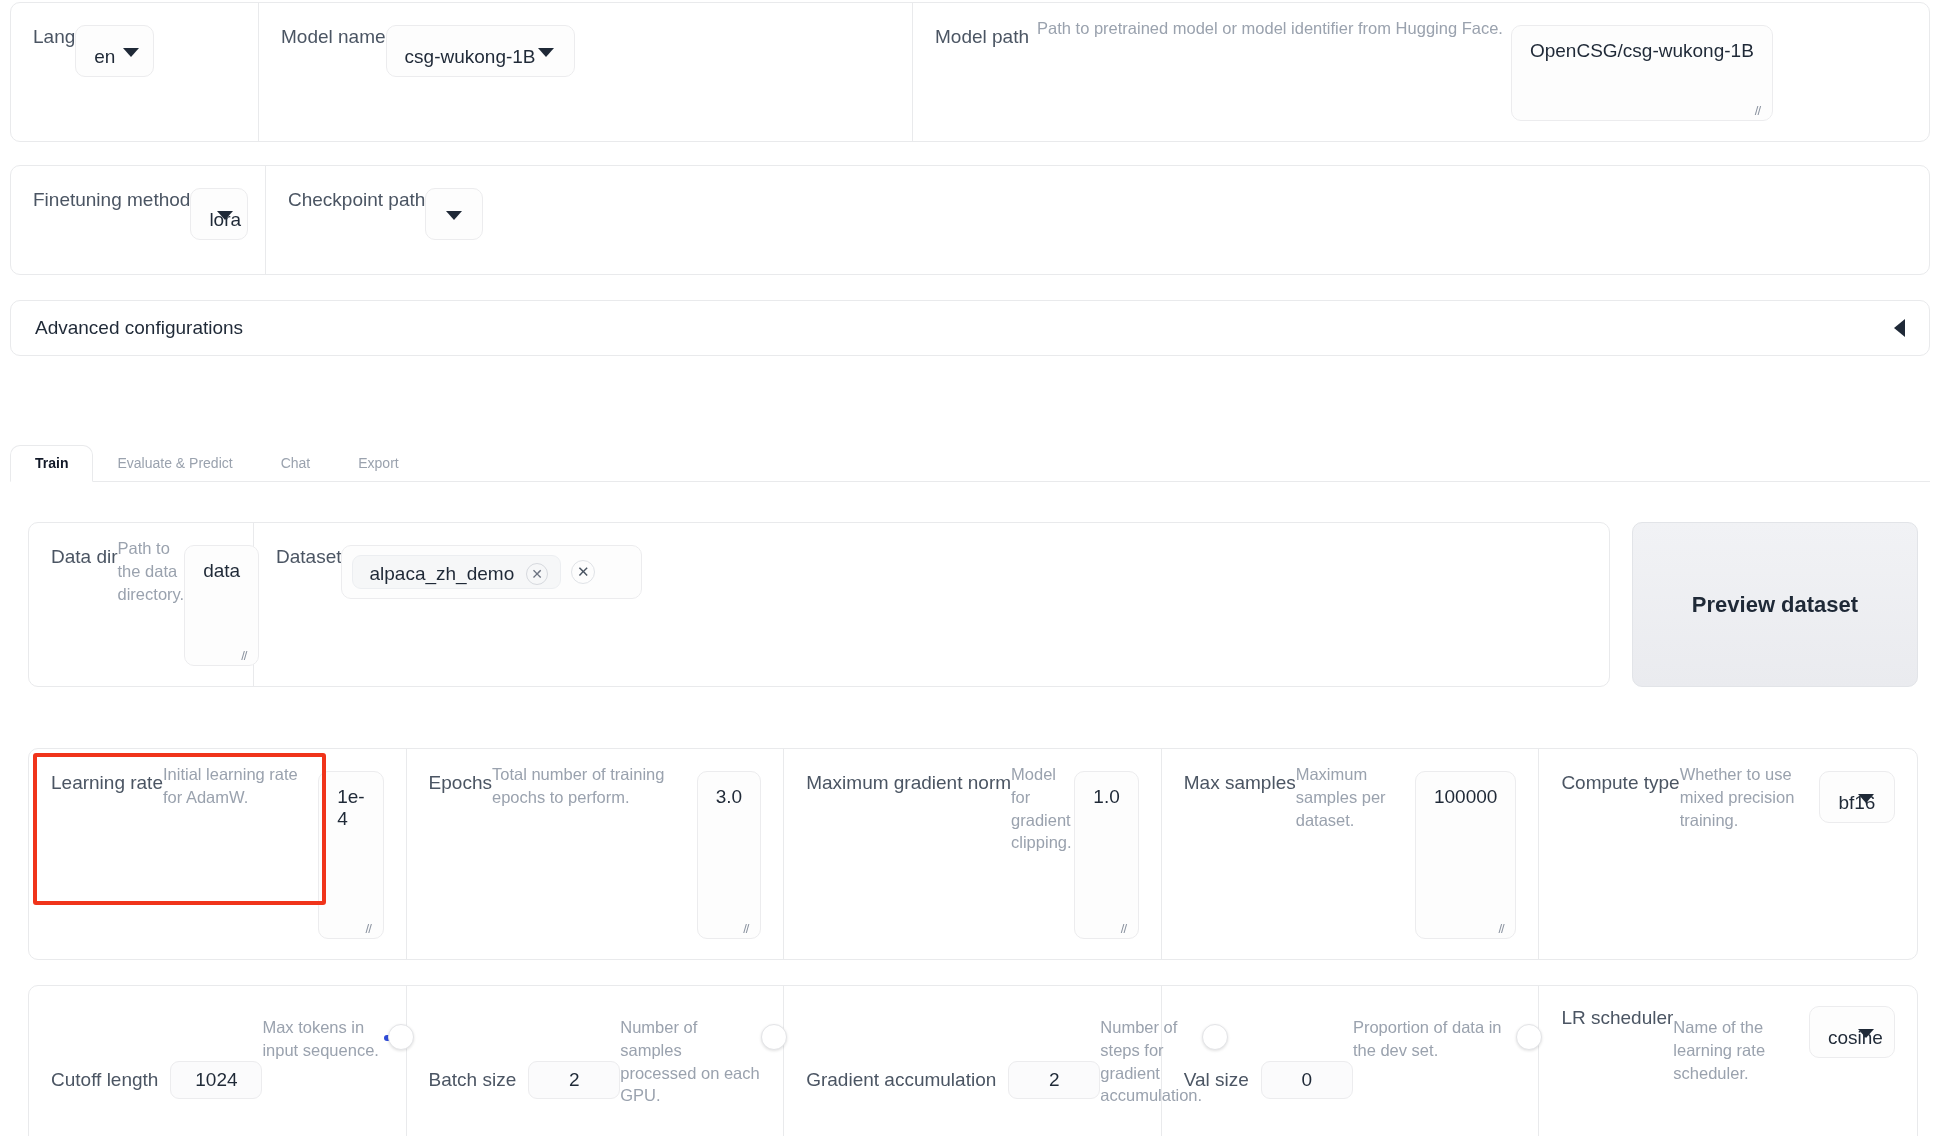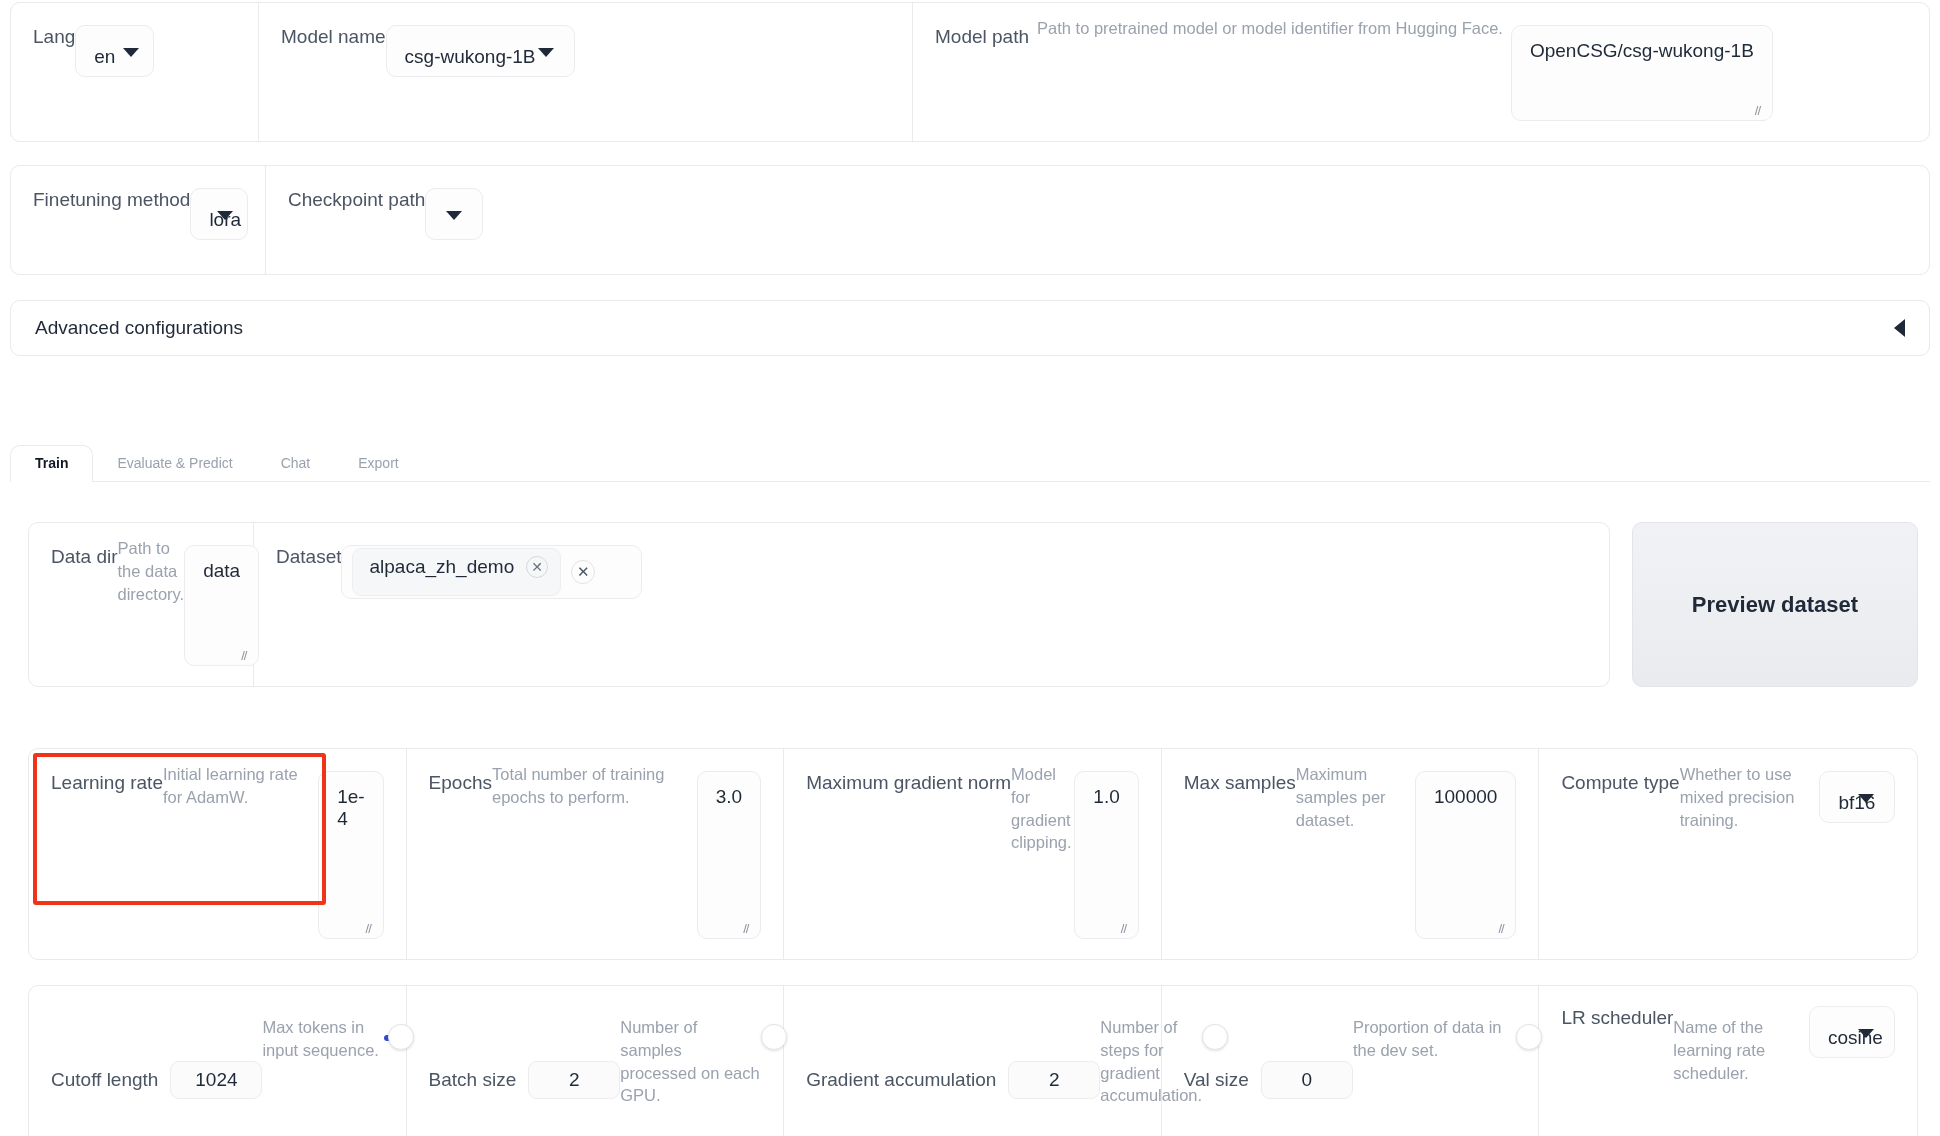--- a/index.html
+++ b/index.html
@@ -252,21 +252,21 @@
         <div class="lbl">Data dir</div>
         <div class="info">Path to the data directory.</div>
         <div class="ta">
           <span>data</span>
           <span class="grip"></span>
         </div>
       </div>
       <div class="col c3">
         <div class="lbl">Dataset</div>
         <div style="position:relative;border:1px solid #ececee;border-radius:10px;background:#fdfdfd;height:54px;display:flex;align-items:center;padding:0 80px 0 10px;">
-          <span style="display:inline-flex;align-items:center;gap:12px;border:1px solid #eceef1;border-radius:9px;background:#f6f7f8;padding:7px 12px 17px 16px;font-size:19px;">
+          <span style="display:inline-flex;align-items:center;gap:12px;border:1px solid #eceef1;border-radius:9px;background:#f6f7f8;padding:7px 12px 3px 16px;font-size:19px;">
             <span>alpaca_zh_demo</span>
             <span style="display:inline-flex;align-items:center;justify-content:center;width:22px;height:22px;border:1px solid #d6d9de;border-radius:50%;font-size:14px;color:#6b7280;">✕</span>
           </span>
           <span style="position:absolute;right:46px;top:50%;margin-top:-12px;display:inline-flex;align-items:center;justify-content:center;width:24px;height:24px;border:1px solid #e0e3e7;border-radius:50%;font-size:15px;color:#4b5563;">✕</span>
           <span class="caret" style="right:18px;border-left-width:7px;border-right-width:7px;border-top-width:8px;"></span>
         </div>
       </div>
     </div>
     <div id="preview-btn">Preview dataset</div>
   </div>

